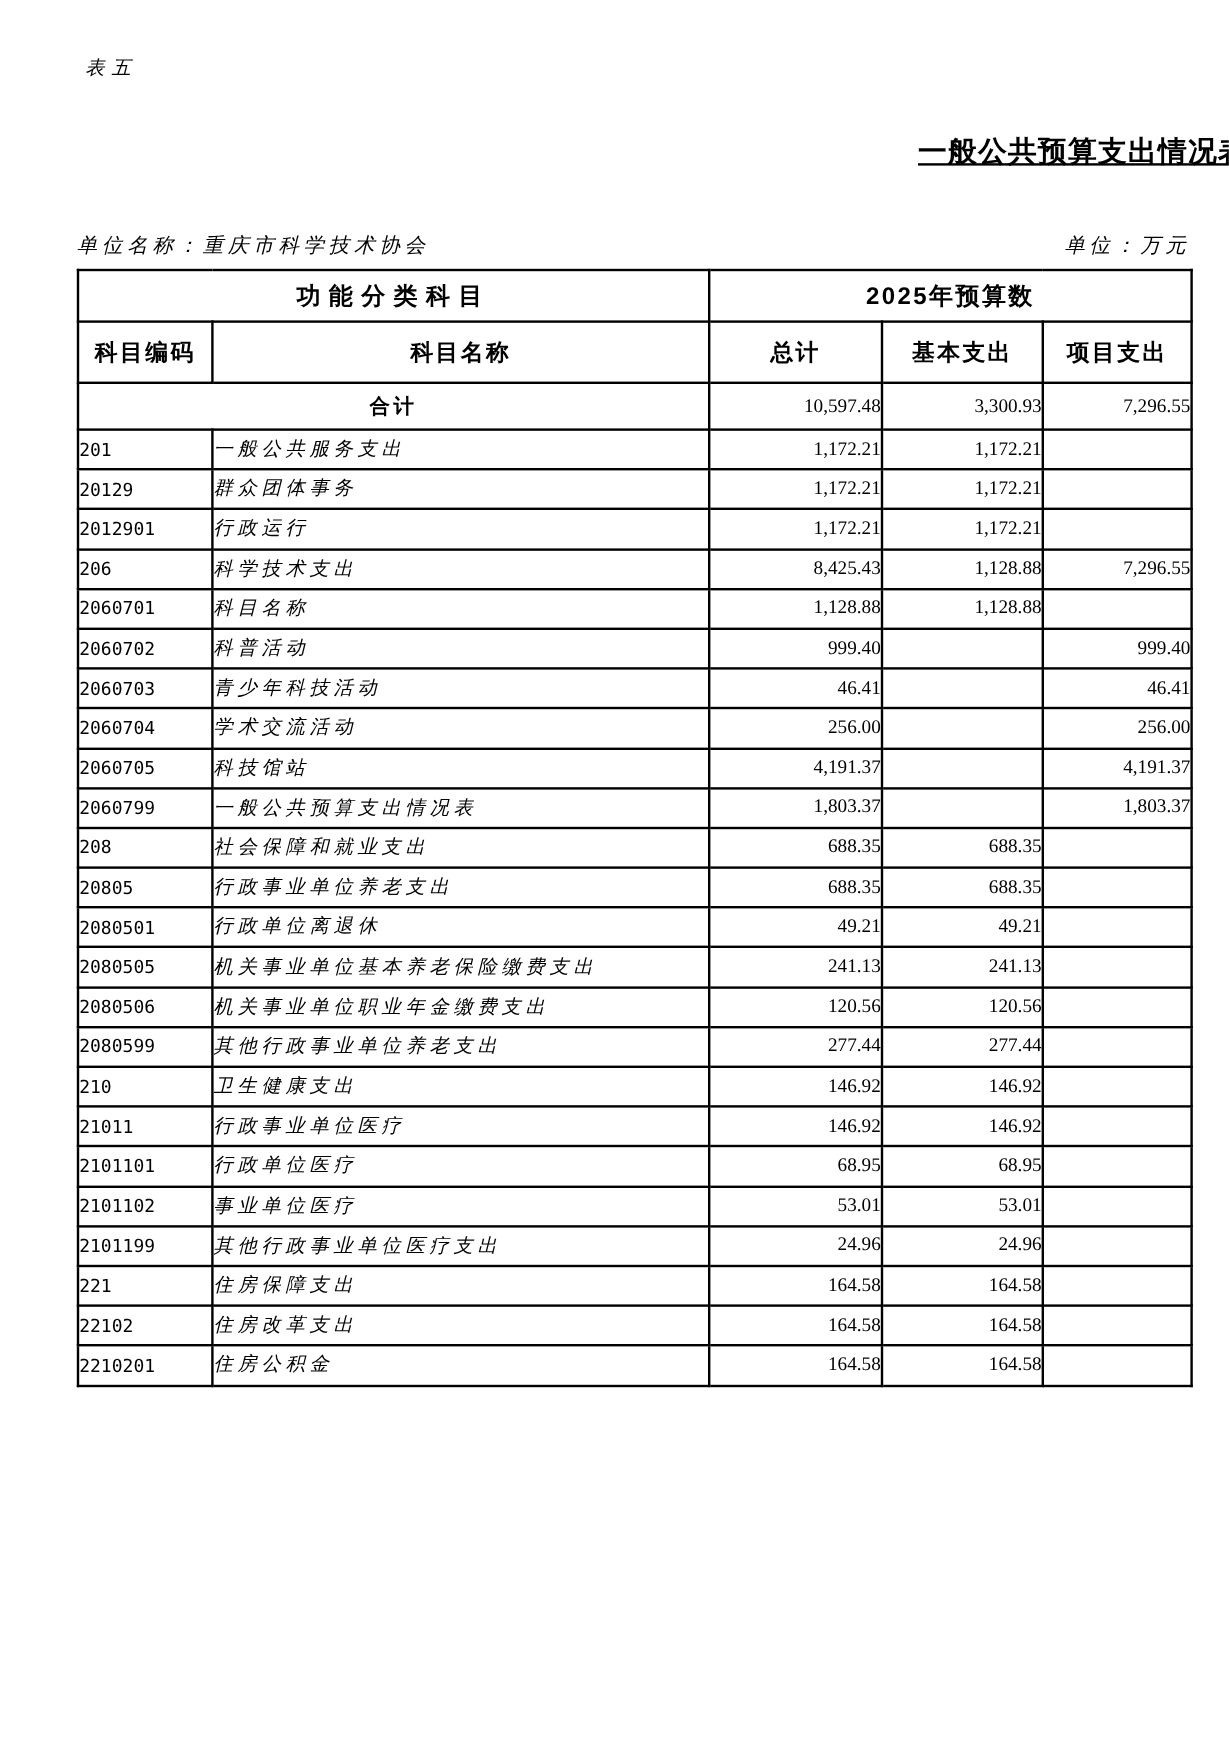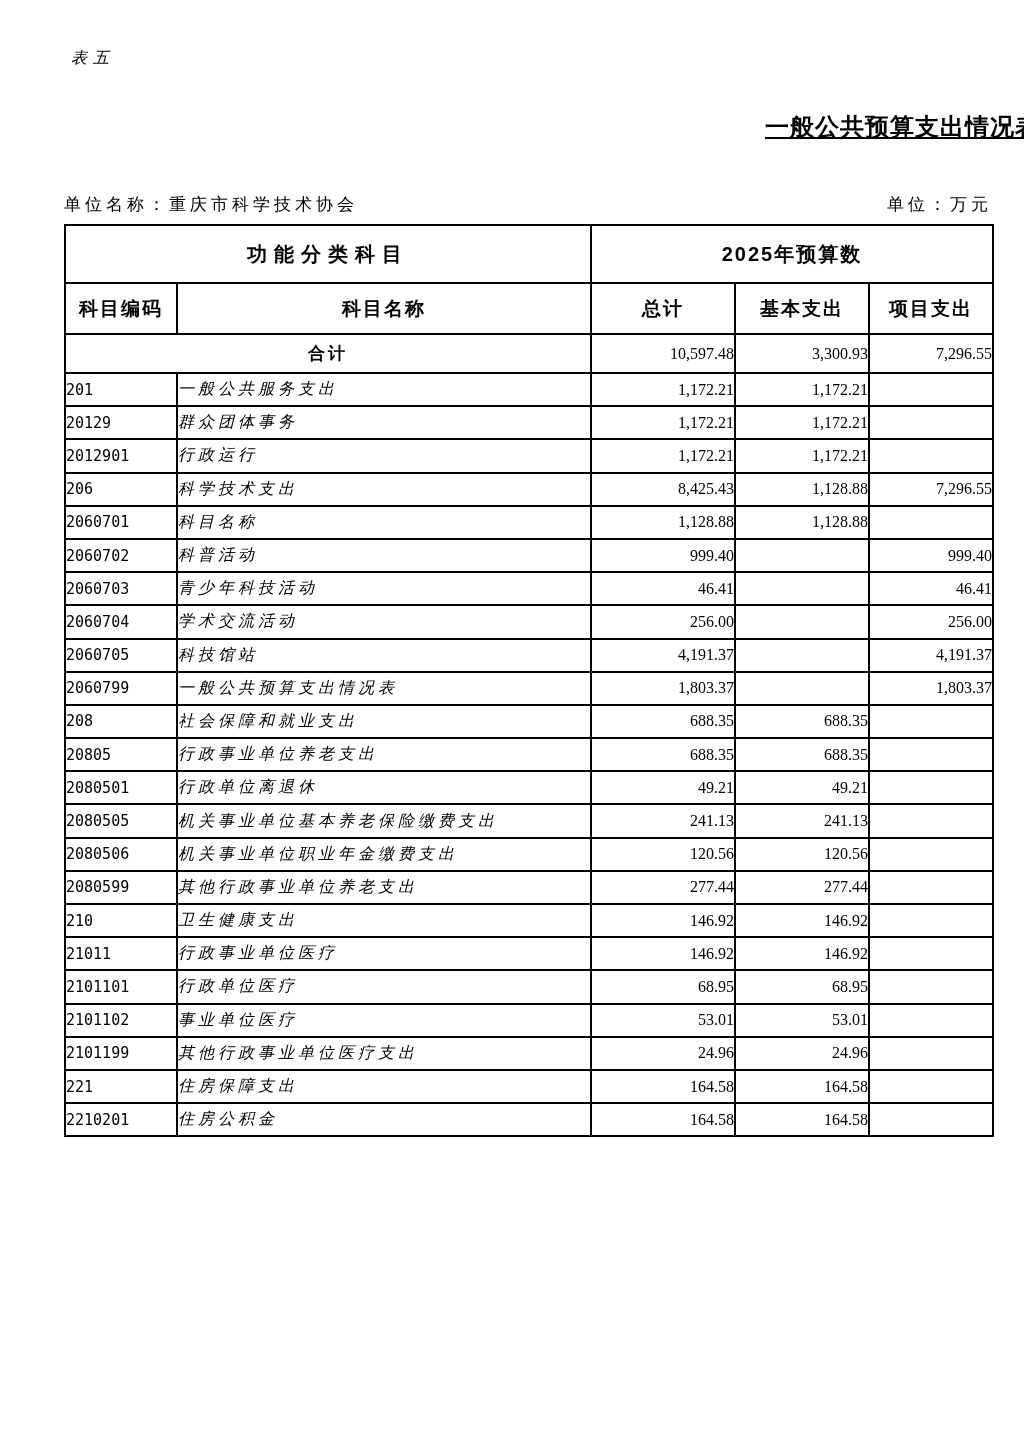--- a/index.html
+++ b/index.html
@@ -21,39 +21,39 @@
     text-align:right;
     font-size:24px; line-height:30px;
     font-weight:bold; letter-spacing:1px;
     font-family:"Liberation Serif", serif;
     text-decoration:underline;
   }
   .unit-row {
     display:flex; justify-content:space-between; align-items:flex-end;
     margin:52px 48px 8px 48px;
     font-size:17px; line-height:22px;
-    letter-spacing:4px;gap:28px;
+    font-style:italic; letter-spacing:4px;gap:28px;
   }
 
   table.budget {
     border-collapse:collapse; table-layout:fixed;
     width:928px; margin-left:48px;
     background:#ffffff;
   }
   table.budget th, table.budget td {
     border:2px solid #000000;
     vertical-align:middle;
     white-space:nowrap; overflow:hidden;
     padding:0;
   }
   thead th {
     font-family:"Liberation Sans", sans-serif;
     font-weight:bold; text-align:center;
   }
-  tr.h1 { height:58px;margin-top:17px; }
+  tr.h1 { height:43px;margin-top:17px; }
   tr.h1 th { font-size:20px; }
   th.grp1 { letter-spacing:7px; }
   th.grp2 { letter-spacing:2px; }
   tr.h2 { height:51px; }
   tr.h2 th { font-size:19px; letter-spacing:2px; }
 
   tr.total { height:39px; }
   td.total-label {
     text-align:center;
     font-family:"Liberation Sans", sans-serif;
@@ -271,20 +271,27 @@
           <td class="num"></td>
         </tr>
         <tr class="data">
           <td class="code code-l0">221</td>
           <td class="name name-l0">住房保障支出</td>
           <td class="num">164.58</td>
           <td class="num">164.58</td>
           <td class="num"></td>
         </tr>
         <tr class="data">
+          <td class="code code-l1">22102</td>
+          <td class="name name-l1">住房改革支出</td>
+          <td class="num">164.58</td>
+          <td class="num">164.58</td>
+          <td class="num"></td>
+        </tr>
+        <tr class="data">
           <td class="code code-l2">2210201</td>
           <td class="name name-l2">住房公积金</td>
           <td class="num">164.58</td>
           <td class="num">164.58</td>
           <td class="num"></td>
         </tr>
       </tbody>
   </table>
 
 </div>

